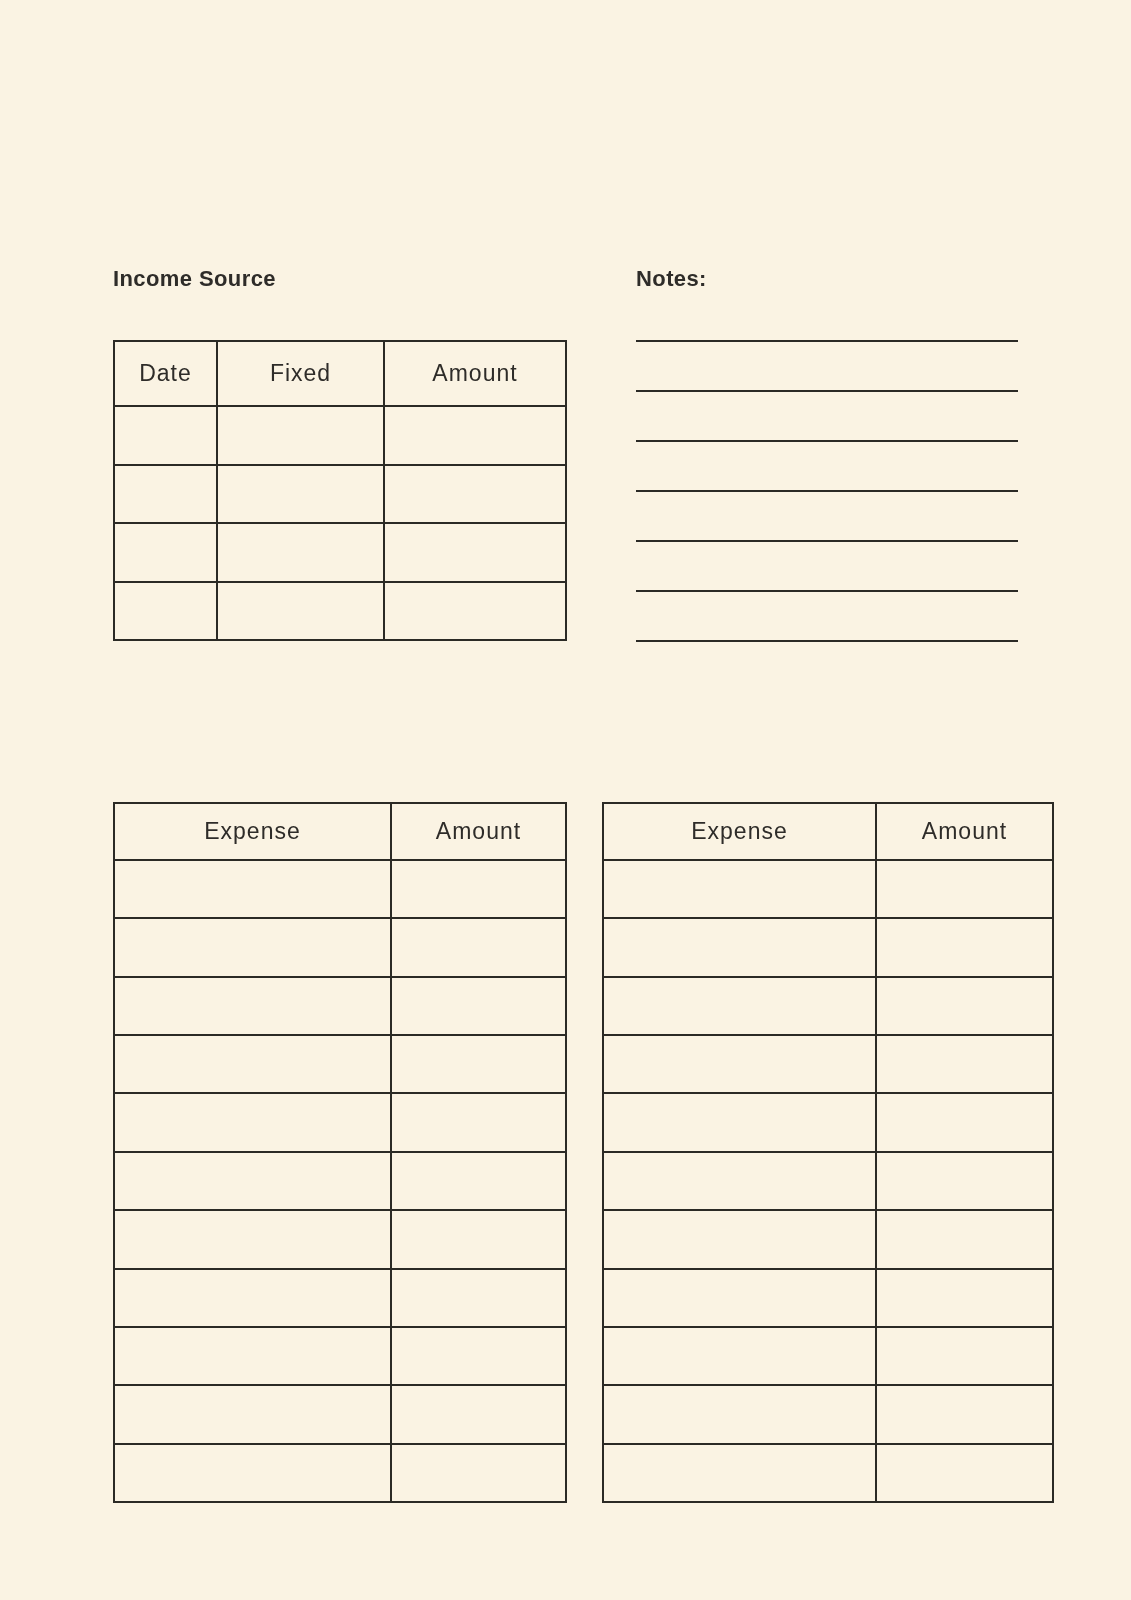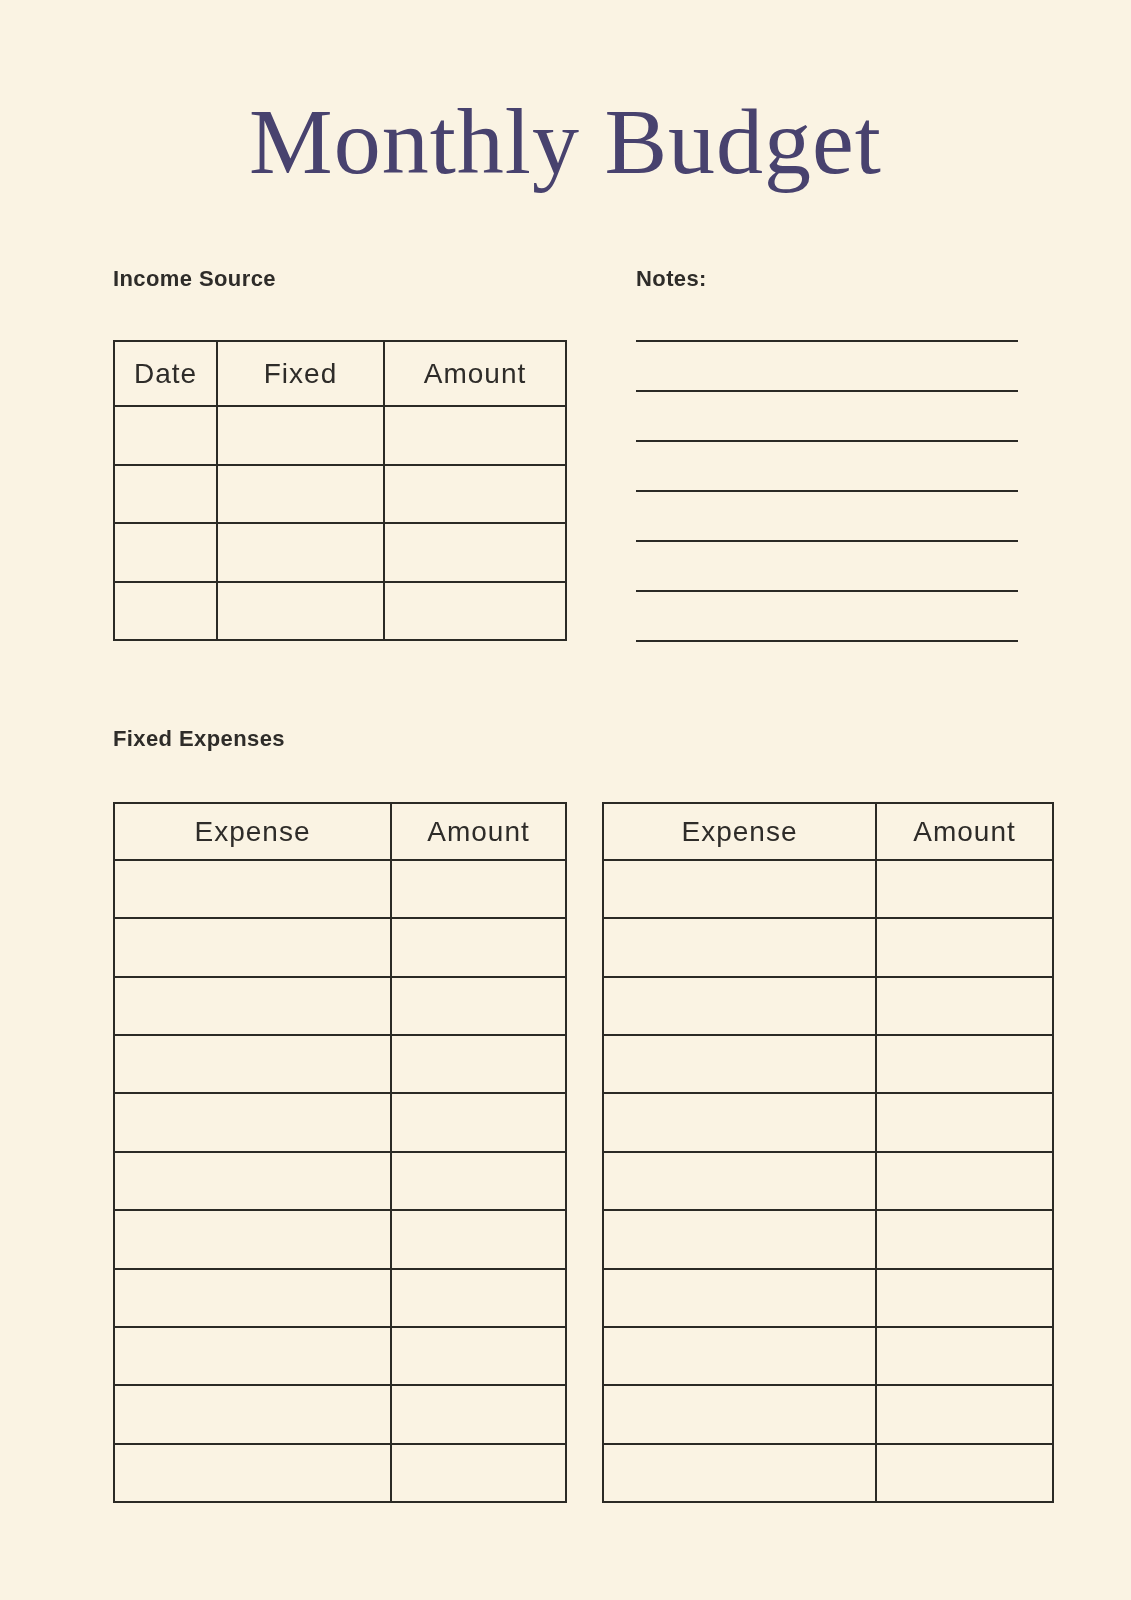--- a/index.html
+++ b/index.html
@@ -39,39 +39,38 @@
   table.grid{
     position:absolute;
     border-collapse:collapse;
     table-layout:fixed;
   }
   table.grid th, table.grid td{
     border:2px solid var(--ink);
     background:transparent;
   }
   table.grid th{
-    font-size:28px;
+    font-size:23px;
     font-weight:500;
     letter-spacing:1px;
     color:var(--head);
     vertical-align:middle;
   }
   .notes-lines{position:absolute;}
   .note-line{
     position:absolute;
     left:0;width:100%;height:2px;
     background:var(--ink);
   }
 </style>
 </head>
 <body>
 
 <div class="page">
 
-  <h1 class="page-title">Monthly Budget</h1>
 
   <div class="section-heading" style="left:113px;top:266px;">Income Source</div>
 
   <table class="grid" style="left:113px;top:340px;width:452px;height:301px;">
     <colgroup>
         <col style="width:103px">
         <col style="width:167px">
         <col style="width:182px">
       </colgroup>
     <thead>
@@ -110,21 +109,20 @@
   <div class="notes-lines" style="left:636px;top:340px;width:382px;height:302px;">
       <div class="note-line" style="top: 0px;"></div>
       <div class="note-line" style="top: 50px;"></div>
       <div class="note-line" style="top: 100px;"></div>
       <div class="note-line" style="top: 150px;"></div>
       <div class="note-line" style="top: 200px;"></div>
       <div class="note-line" style="top: 250px;"></div>
       <div class="note-line" style="top: 300px;"></div>
     </div>
 
-  <div class="section-heading" style="left:113px;top:726px;">Fixed Expenses</div>
 
   <table class="grid" style="left:113px;top:802px;width:452px;height:701px;">
     <colgroup>
         <col style="width:277px">
         <col style="width:175px">
       </colgroup>
     <thead>
       <tr>
         <th style="height:57px">Expense</th>
         <th>Amount</th>

